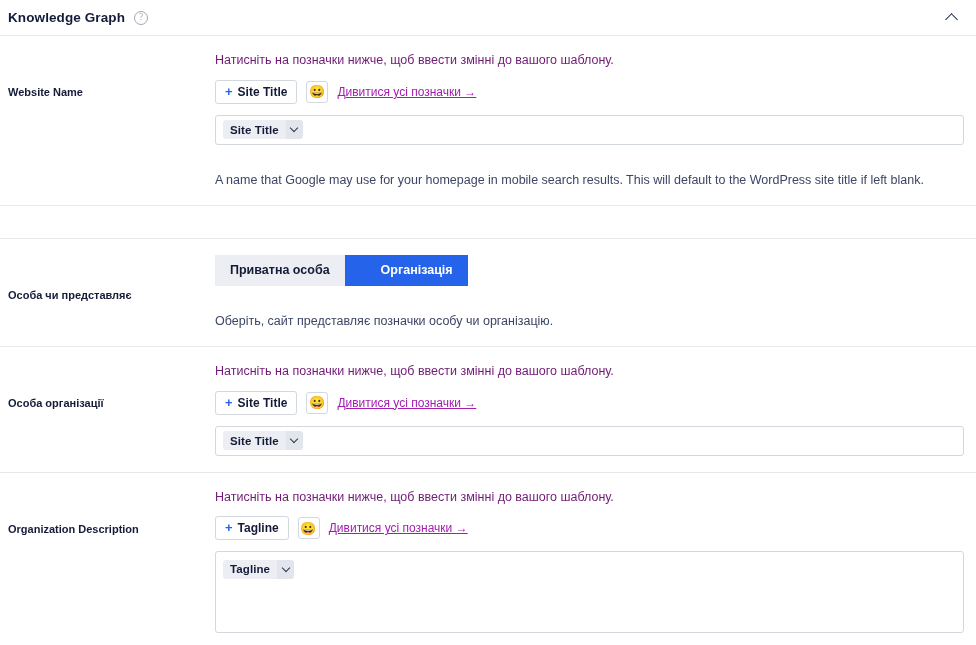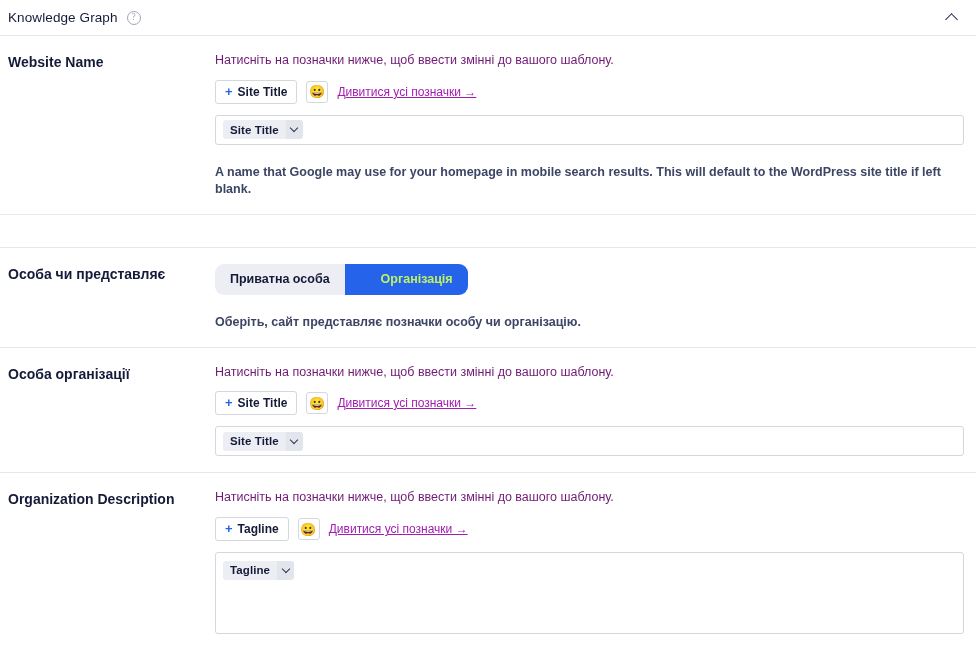--- a/index.html
+++ b/index.html
@@ -21,21 +21,21 @@
   .panel-header {
     height: 36px;
     display: flex;
     align-items: center;
     padding: 0 14px 0 8px;
     border-bottom: 1px solid #e8e8ec;
     background: #fff;
   }
   .panel-title {
     font-size: 13.5px;
-    font-weight: normal;
+    font-weight: bold;
     color: #141b38;
     letter-spacing: .1px;
   }
   .help-icon {
     margin-left: 9px;
     width: 14px; height: 14px;
     display: inline-flex; align-items: center; justify-content: center;
     border: 1px solid #a3a7b5;
     border-radius: 50%;
     color: #a3a7b5;
@@ -61,43 +61,43 @@
   
   .row {
     display: flex;
     padding: 16px 12px 16px 8px;
     border-bottom: 1px solid #e8e8ec;
   }
   .row:last-child { border-bottom: none; }
   .row-label {
     width: 207px;
     flex: 0 0 207px;
-    font-size: 14px;
+    font-size: 11px;
     font-weight: bold;
     color: #141b38;
     padding-top: 1px;
     line-height: 1.3;
+    margin-top: 32px;
   }
   .row-body {
     flex: 1 1 auto;
     min-width: 0;
   }
 
   .hint {
     font-size: 12.5px;
     color: #701a75;
     line-height: 1.35;
     margin: 0 0 11px 0;
   }
   .desc {
     font-size: 12.5px;
     color: #3d4565;
     line-height: 1.35;
-    margin: 19px 0 0 0;
-    font-weight: bold;
+    margin: 27px 0 0 0;
   }
 
   
   .tag-toolbar {
     display: flex;
     align-items: center;
     gap: 9px;
     margin-bottom: 11px;
   }
   .tag-add-btn {
@@ -184,36 +184,36 @@
     width: 6px; height: 6px;
     border-right: 1.4px solid #2b3452;
     border-bottom: 1.4px solid #2b3452;
     transform: rotate(45deg);
     margin-top: -3px;
   }
 
   
   .segmented {
     display: inline-flex;
-    border-radius: 9px;
+    border-radius: 0;
     overflow: hidden;
   }
   .seg {
     height: 31px;
     padding: 0 15px;
     display: inline-flex;
     align-items: center;
     font-size: 12.5px;
     font-weight: bold;
     cursor: pointer;
     border: none;
     font-family: inherit;
   }
   .seg.off { background: #eceef3; color: #141b38; }
-  .seg.on  { background: #2563eb; color: #bef264; padding-left: 36px; }
+  .seg.on  { background: #2563eb; color: #ffffff; padding-left: 36px; }
 </style>
 </head>
 <body>
 
 <div class="card">
 
   <div class="panel-header">
     <span class="panel-title">Knowledge Graph</span>
     <span class="help-icon">?</span>
     <span class="panel-toggle">

